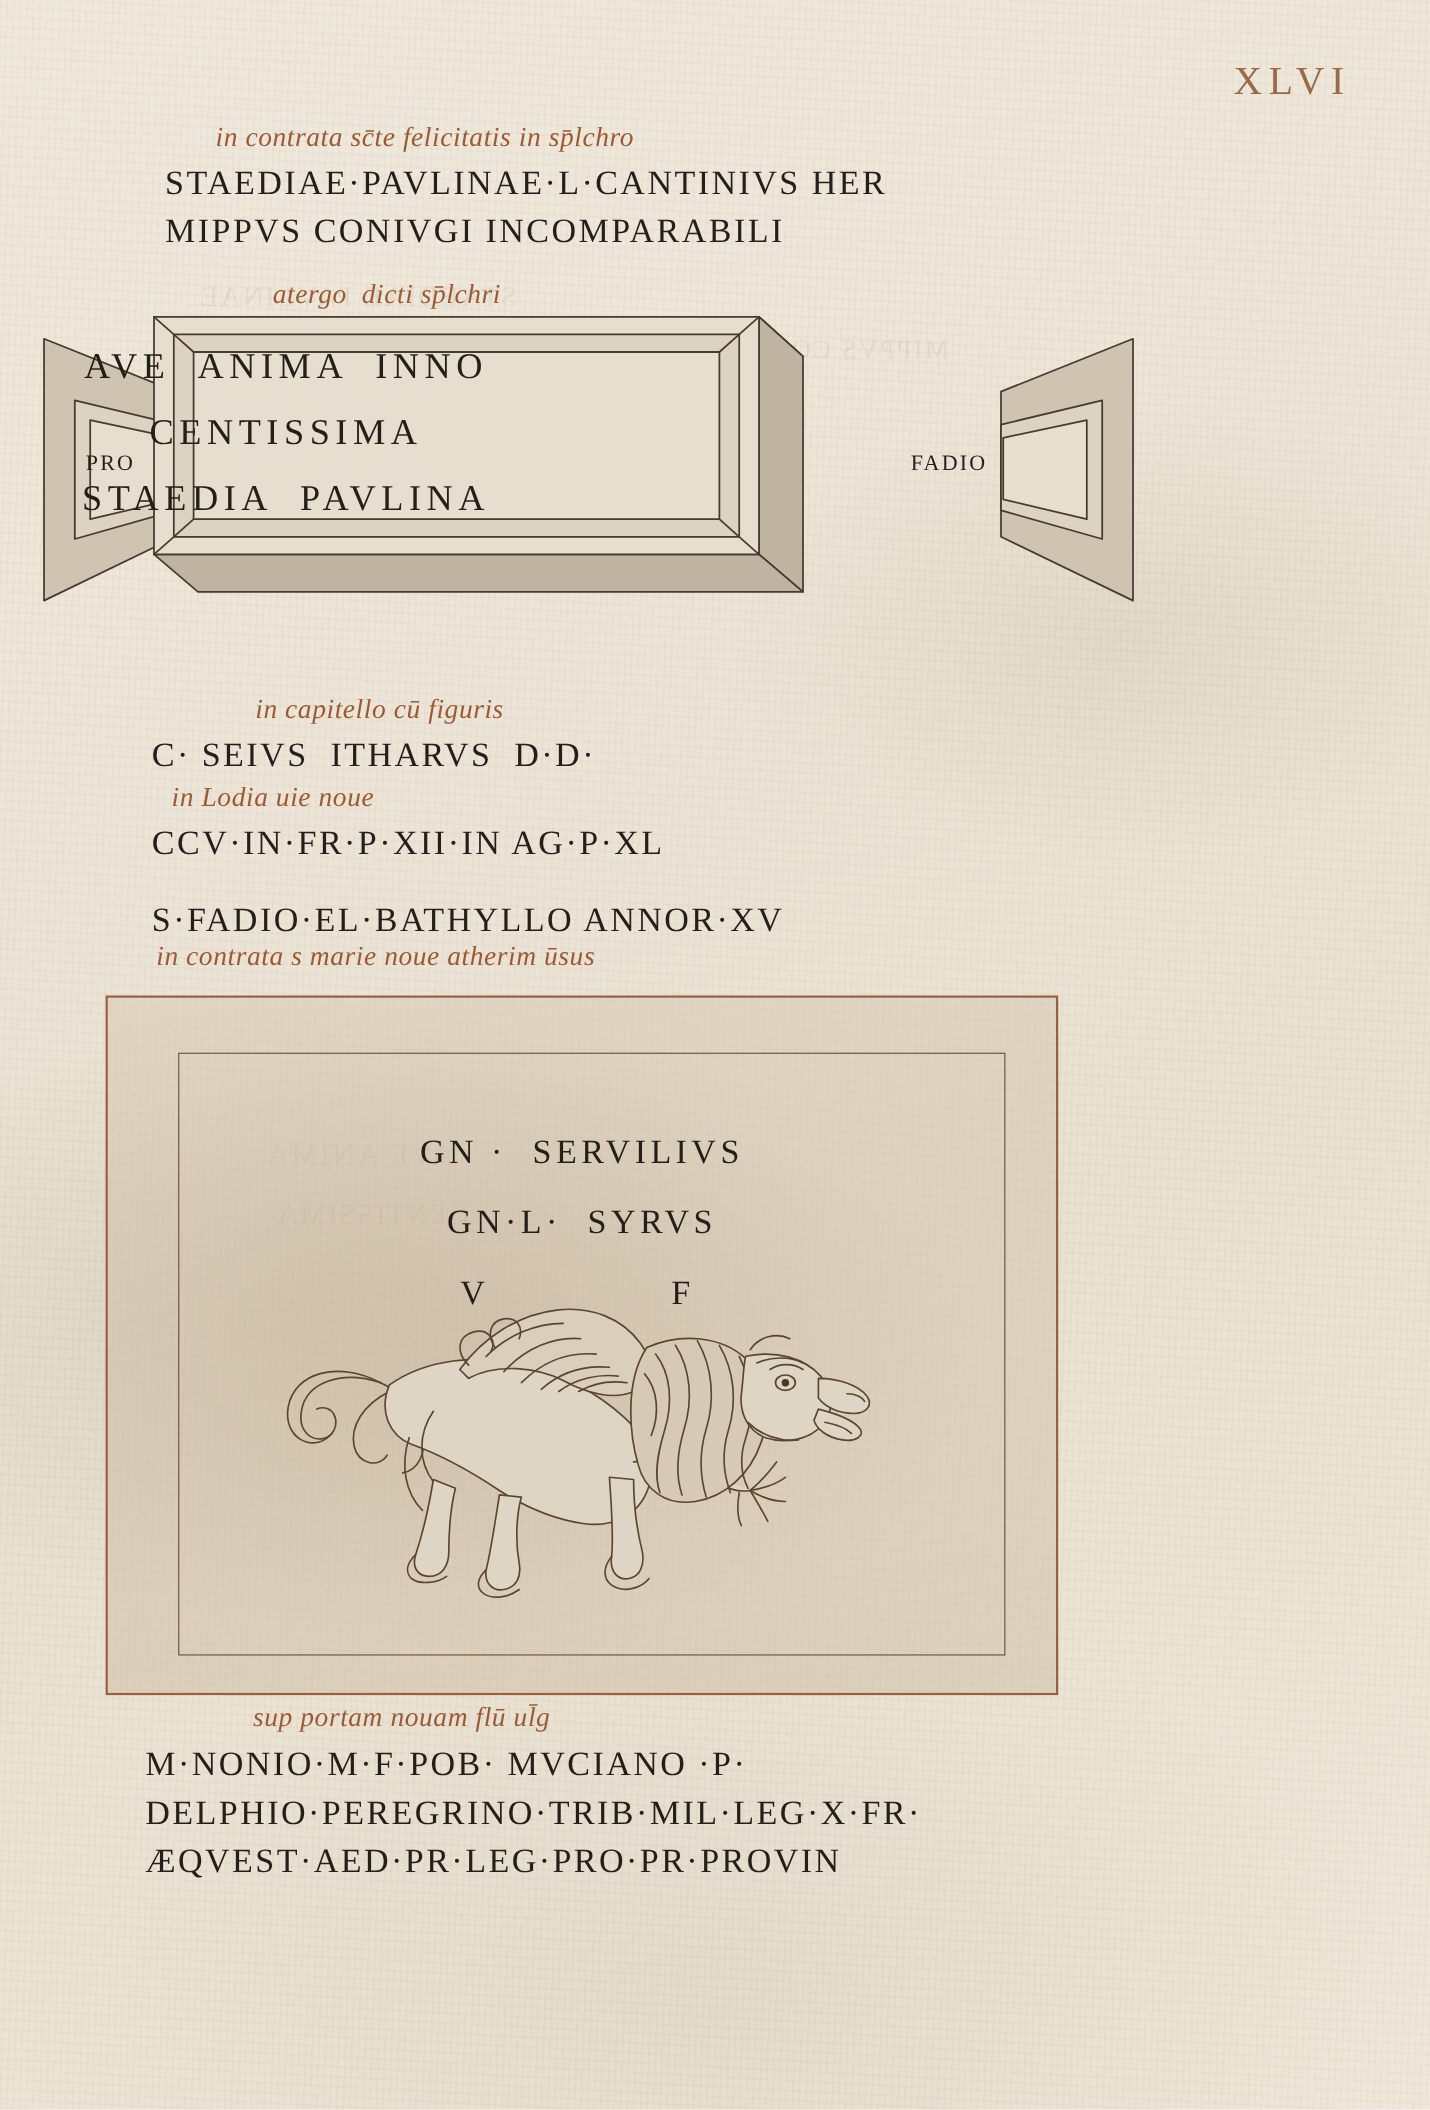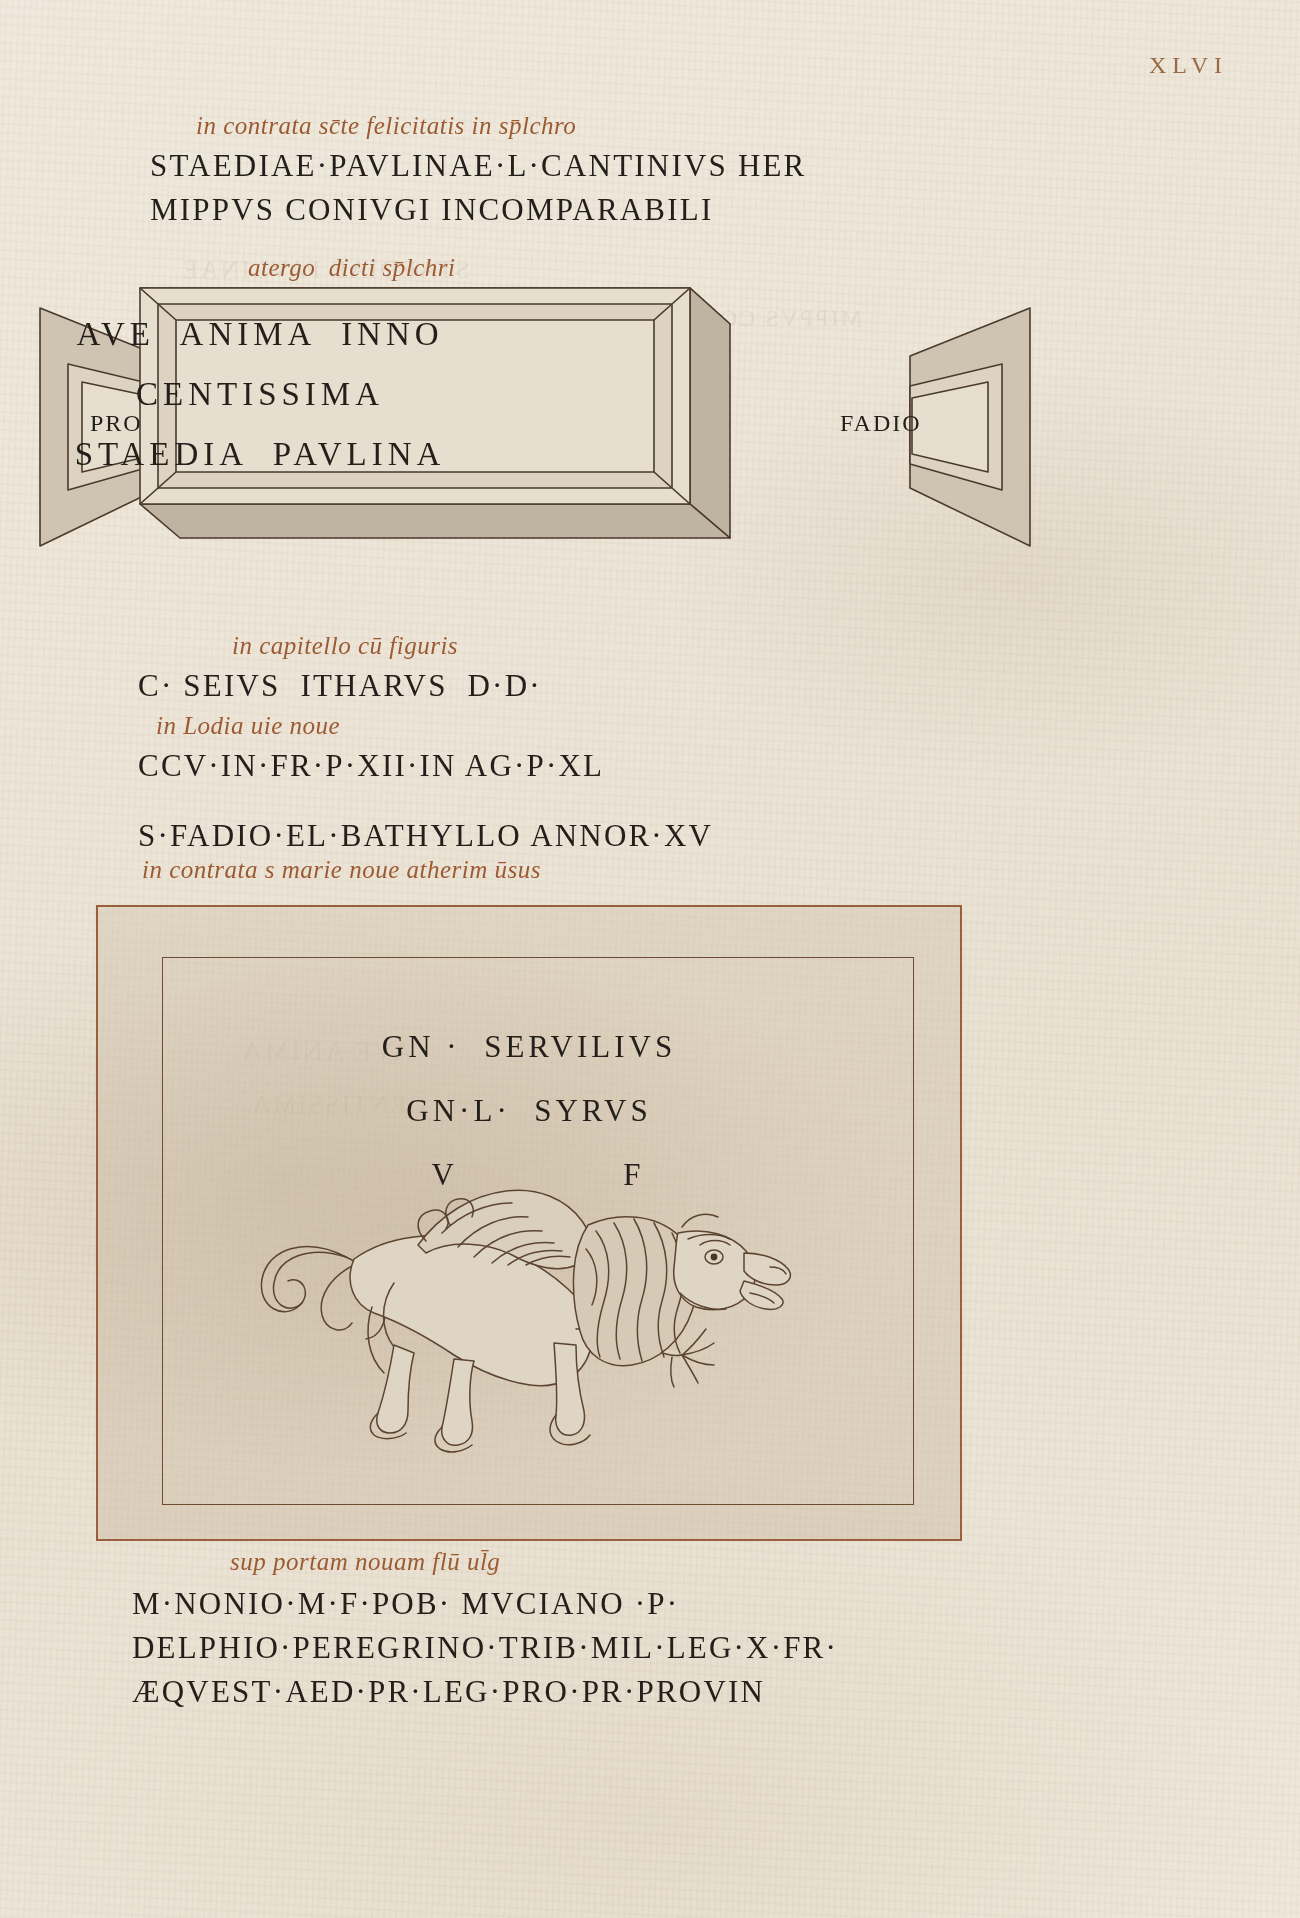--- a/index.html
+++ b/index.html
@@ -41,21 +41,21 @@
     transform: scaleX(-1);
     pointer-events: none;
     white-space: pre;
     line-height: 1.5;
   }
 
   .folio {
     position: absolute;
     right: 72px;
     top: 52px;
-    font-size: 24px;
+    font-size: 36px;
     letter-spacing: 6px;
     color: #9a6a46;
     font-family: "Liberation Serif", serif;
     margin-left: 46px;
   }
 
   .rubric {
     position: absolute;
     color: #9c5a33;
     font-family: "Liberation Serif", serif;
@@ -100,23 +100,22 @@
     color: #241f1a;
     font-family: "Liberation Serif", serif;
     font-size: 33px;
     letter-spacing: 5px;
     white-space: pre;
   }
   .handle-label {
     position: absolute;
     color: #241f1a;
     font-family: "Liberation Serif", serif;
-    font-size: 24px;
+    font-size: 20px;
     letter-spacing: 2px;
-    margin-left: 12px;
   }
 
   
   .griffin-panel {
     position: absolute;
     left: 96px;
     top: 905px;
     width: 862px;
     height: 632px;
     border: 2px solid #9a5f3c;
@@ -227,21 +226,21 @@
   <div class="capitals" style="left:138px; top:748px;">CCV·IN·FR·P·XII·IN AG·P·XL</div>
 
   <div class="capitals" style="left:138px; top:818px;">S·FADIO·EL·BATHYLLO ANNOR·XV</div>
   <div class="rubric" style="left:142px; top:856px;">in contrata s marie noue atherim ūsus</div>
 
   <div class="griffin-panel">
     <div class="griffin-inner"></div>
 
     <div class="griffin-text" style="top:122px;">GN ·  SERVILIVS</div>
     <div class="griffin-text" style="top:186px;">GN·L·  SYRVS</div>
-    <div class="griffin-text" style="top:250px; letter-spacing:12px;padding-left:13px;">V        F</div>
+    <div class="griffin-text" style="top:250px; letter-spacing:12px;">V        F</div>
 
     <svg class="griffin-svg" viewBox="0 0 640 350">
 
       <path d="M188 150 C 150 130, 110 140, 104 172 C 99 200, 126 214, 142 198 C 154 186, 144 168, 130 174"></path>
       <path d="M188 150 C 152 138, 120 150, 116 176 C 112 198, 132 208, 144 196"></path>
       <path d="M196 158 C 172 170, 160 190, 164 208 C 168 224, 186 228, 194 216"></path>
       <path d="M188 150 C 206 158, 222 176, 226 196 C 230 214, 222 230, 208 232"></path>
 
       <path class="body" d="M196 152 C 230 128, 276 124, 318 134 C 356 143, 386 160, 410 182
         C 430 200, 438 222, 432 244 C 424 270, 400 282, 372 278

